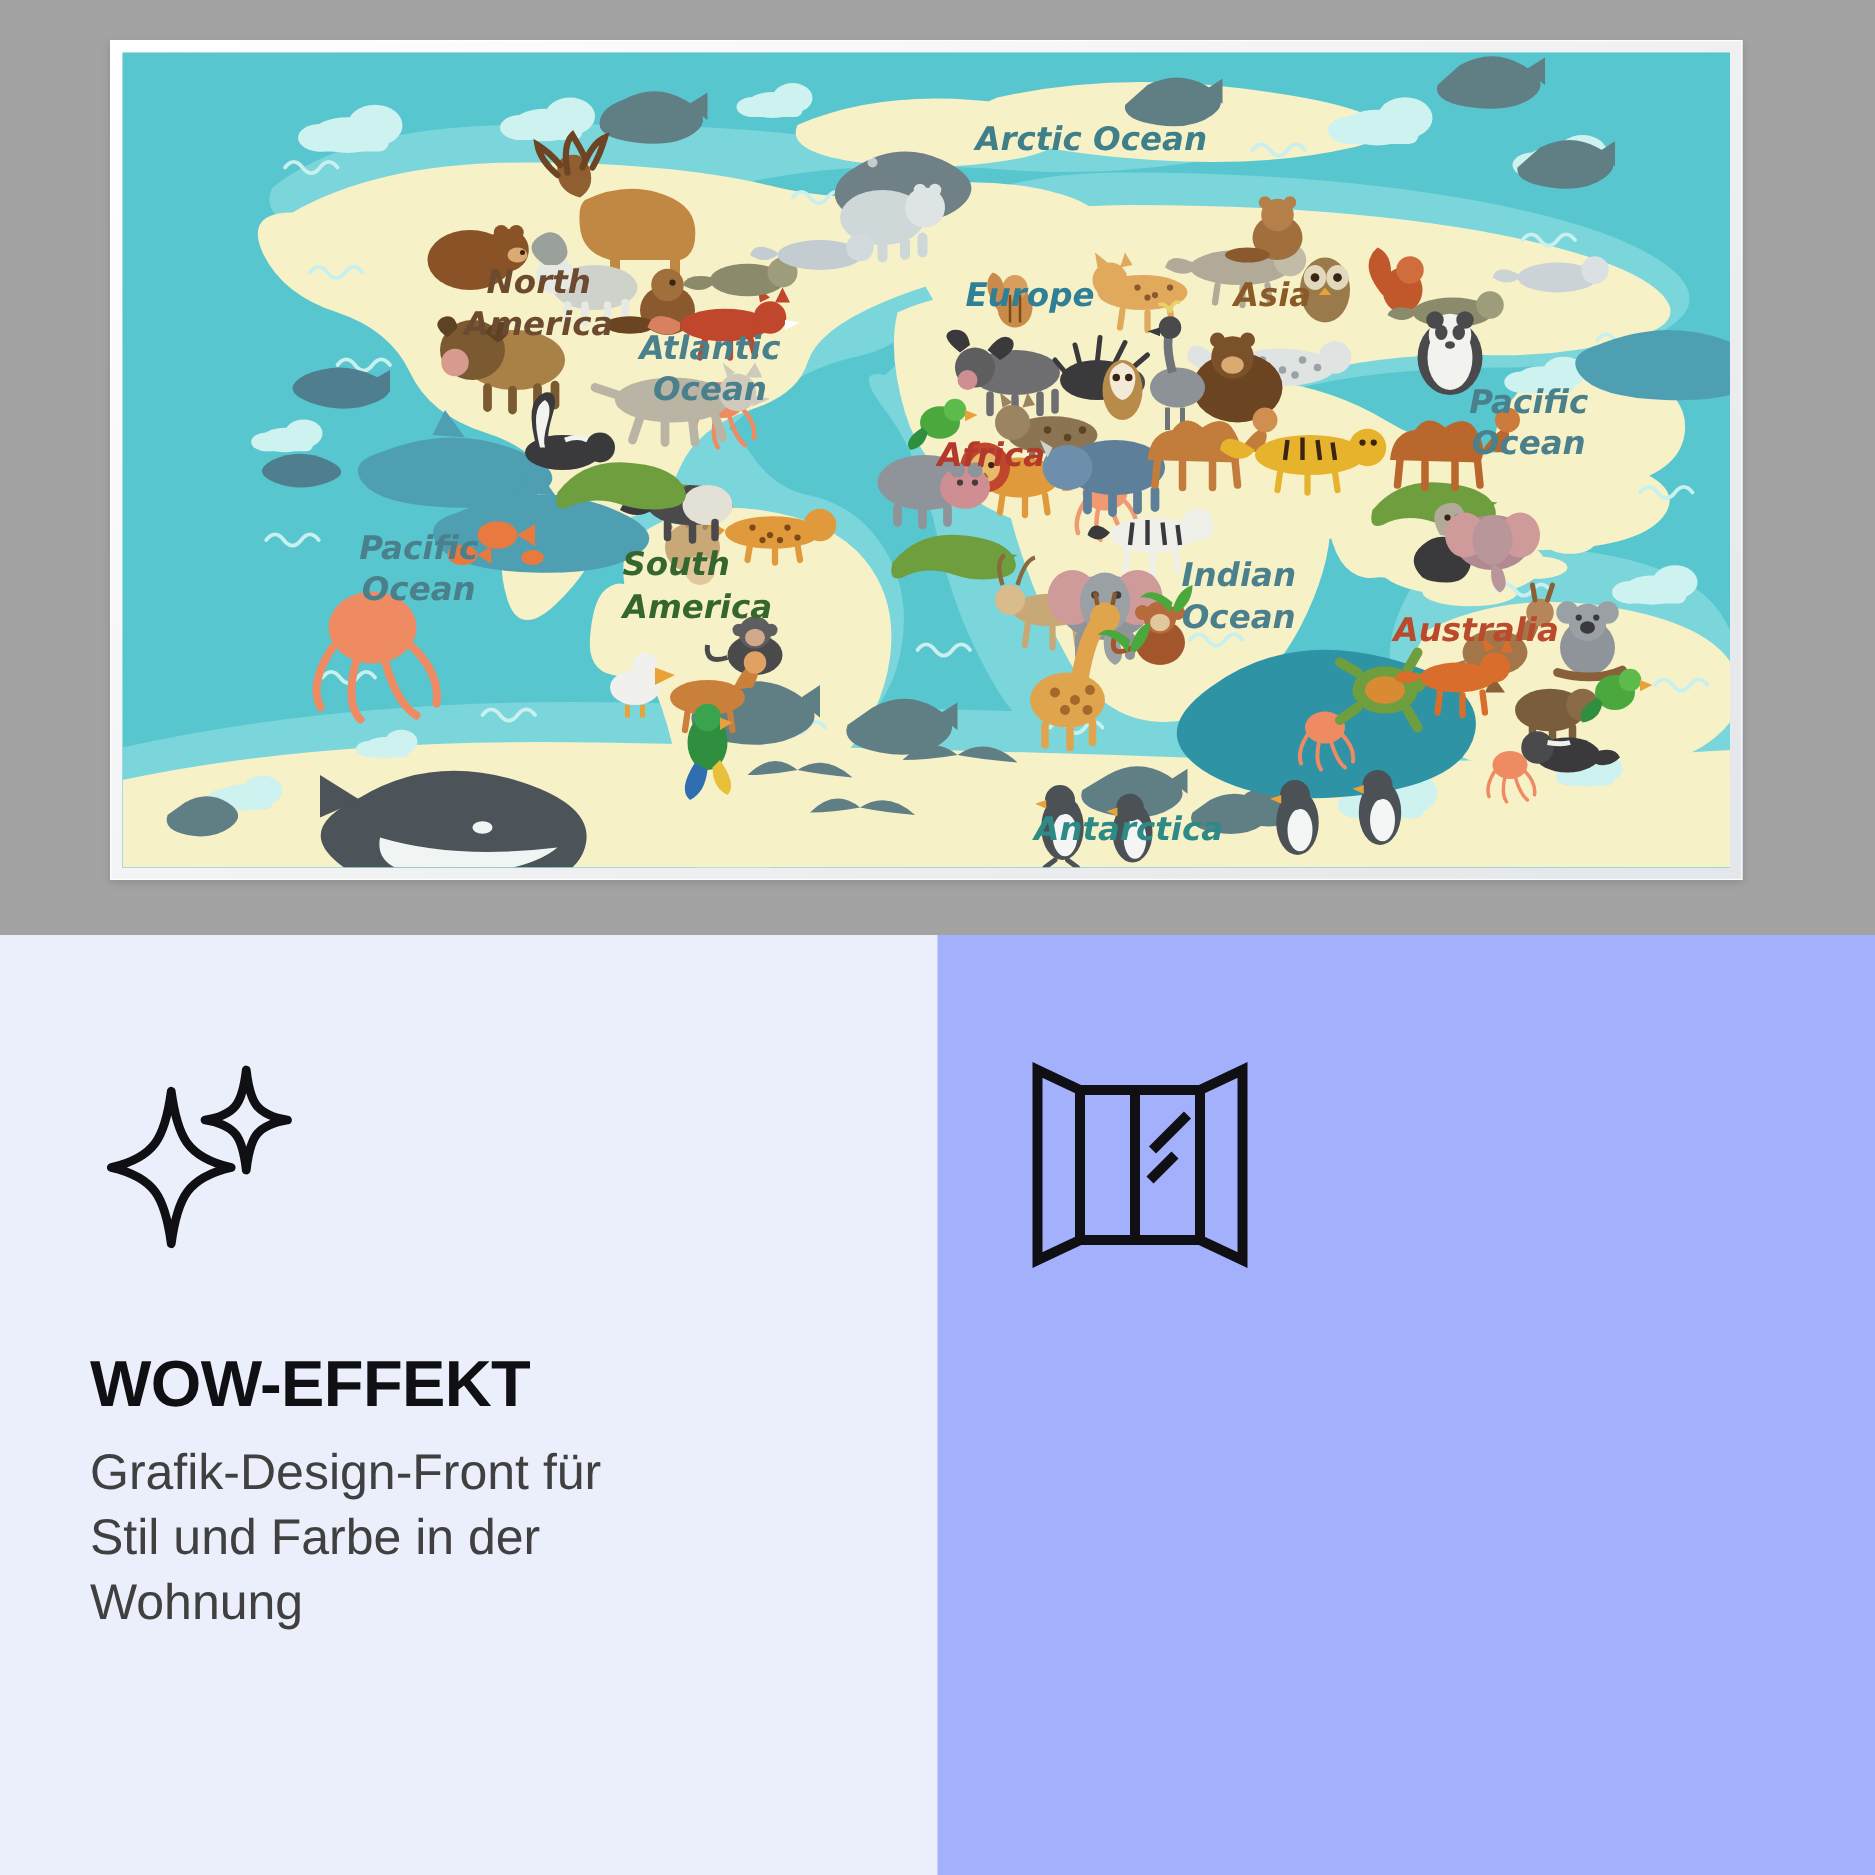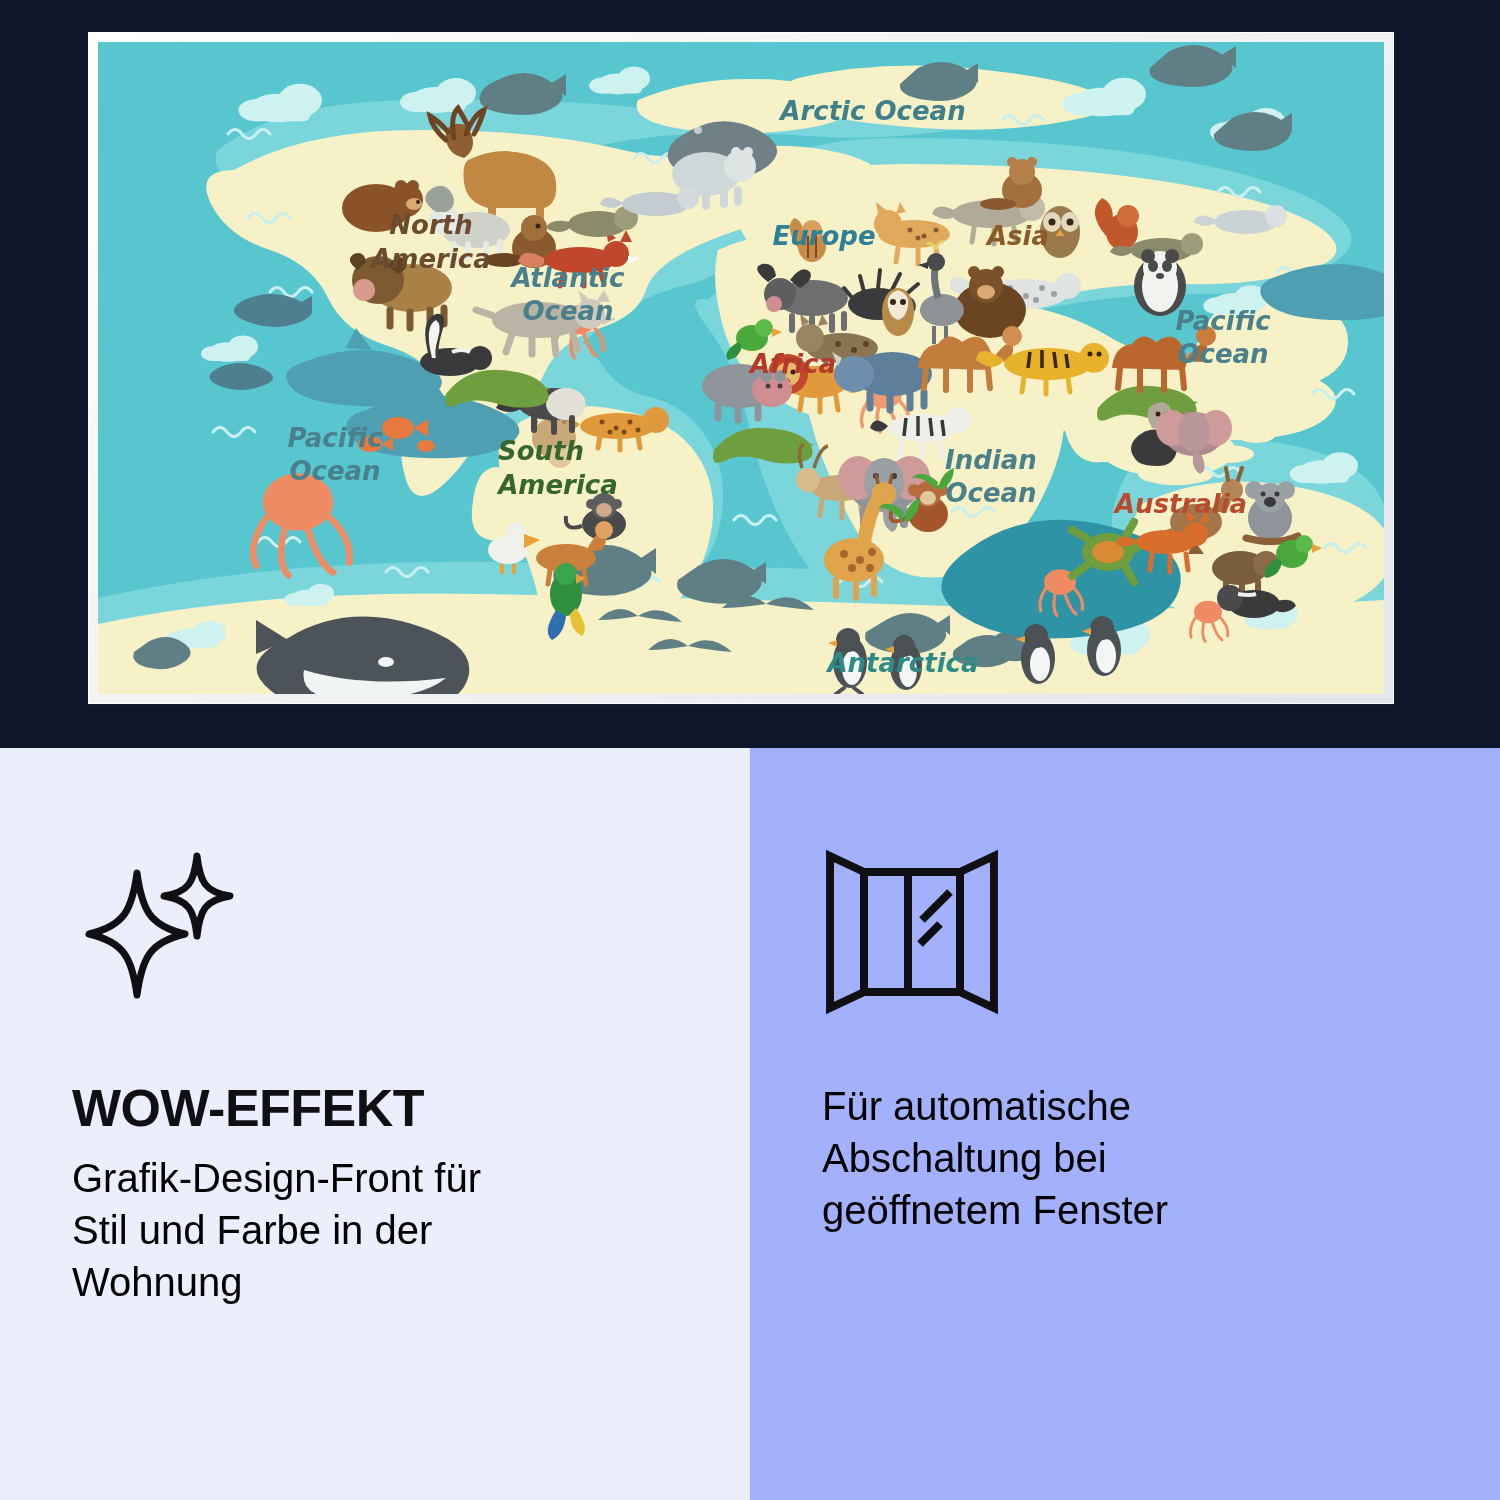--- a/index.html
+++ b/index.html
@@ -7,21 +7,21 @@
     width:1500px;height:1500px;
     font-family:"Liberation Sans", sans-serif;
     background:#eaeefc;
     overflow:hidden;
   }
   #root{position:relative;width:1500px;height:1500px;}
 
   
   .hero{
     position:absolute;left:0;top:0;width:1500px;height:748px;
-    background:#0f172a;
+    background:#a3a3a3;
   }
   .frame{
     position:absolute;left:88px;top:32px;width:1306px;height:672px;
     background:linear-gradient(145deg,#ffffff 0%,#f2f3f5 45%,#e3e6ea 100%);
     box-shadow:0 2px 6px rgba(60,60,90,.22);
     padding:10px;
     box-sizing:border-box;
   }
   .frame:after{
     content:"";position:absolute;left:0;top:0;right:0;bottom:0;
@@ -52,21 +52,21 @@
     letter-spacing:-0.5px;
     color:#101014;
     margin:0 0 16px 0;
     max-width:520px;
   }
   .feature-desc{
     font-family:"Liberation Sans", sans-serif;
     font-weight:400;
     font-size:40px;
     line-height:1.30;
-    color:#000000;
+    color:#404040;
     margin:0;
     max-width:470px;
   }
   .panel-right .feature-title{max-width:500px;}
   .panel-right .feature-desc{max-width:470px;}
 
   
   .lbl{font-family:"DejaVu Sans", sans-serif;font-style:italic;font-weight:700;}
 </style>
 </head>
@@ -824,17 +824,16 @@
             <path d="M42 24 L8 8 L8 160 L42 144 Z"></path>
             <path d="M138 24 L172 8 L172 160 L138 144 Z"></path>
             <path d="M86 28 L86 140"></path>
           </g>
           <g stroke="#101014" stroke-width="8" stroke-linecap="butt">
             <path d="M100 72 L128 44"></path>
             <path d="M98 96 L118 76"></path>
           </g>
         </svg>
       </div>
-      <p class="feature-desc">Für automatische Abschaltung bei geöffnetem Fenster</p>
     </div>
 
   </div>
 </div>
 
 </body></html>

